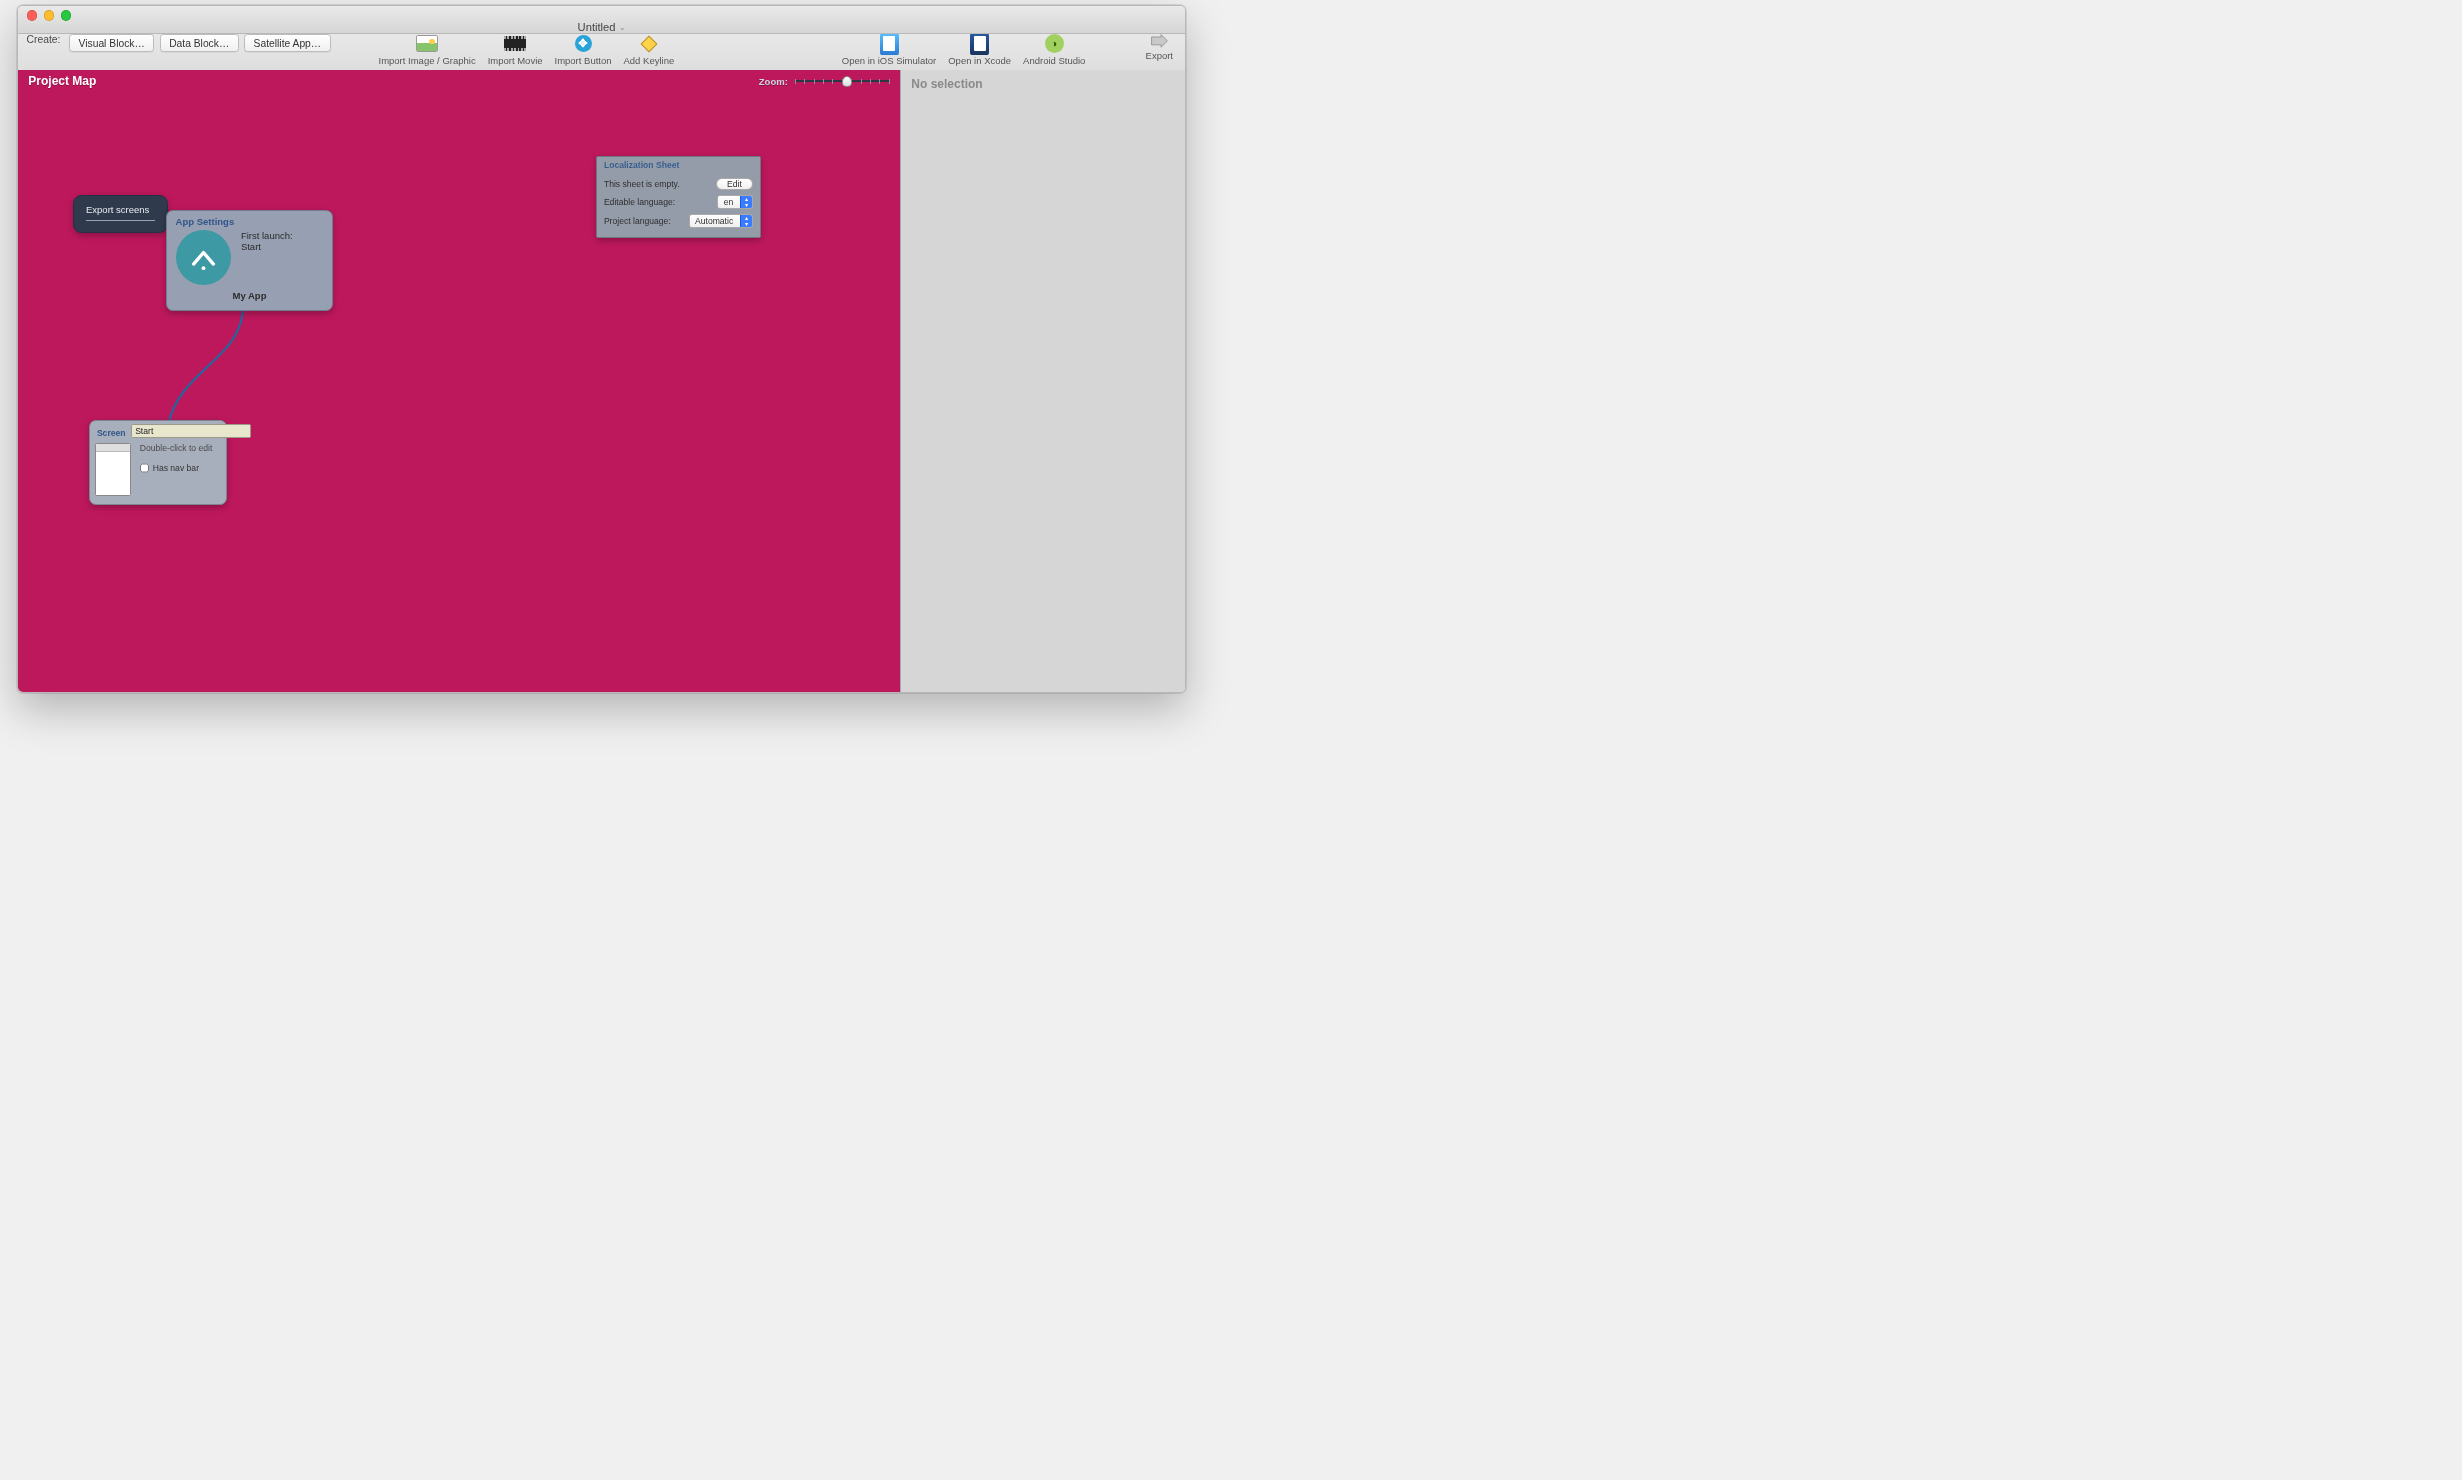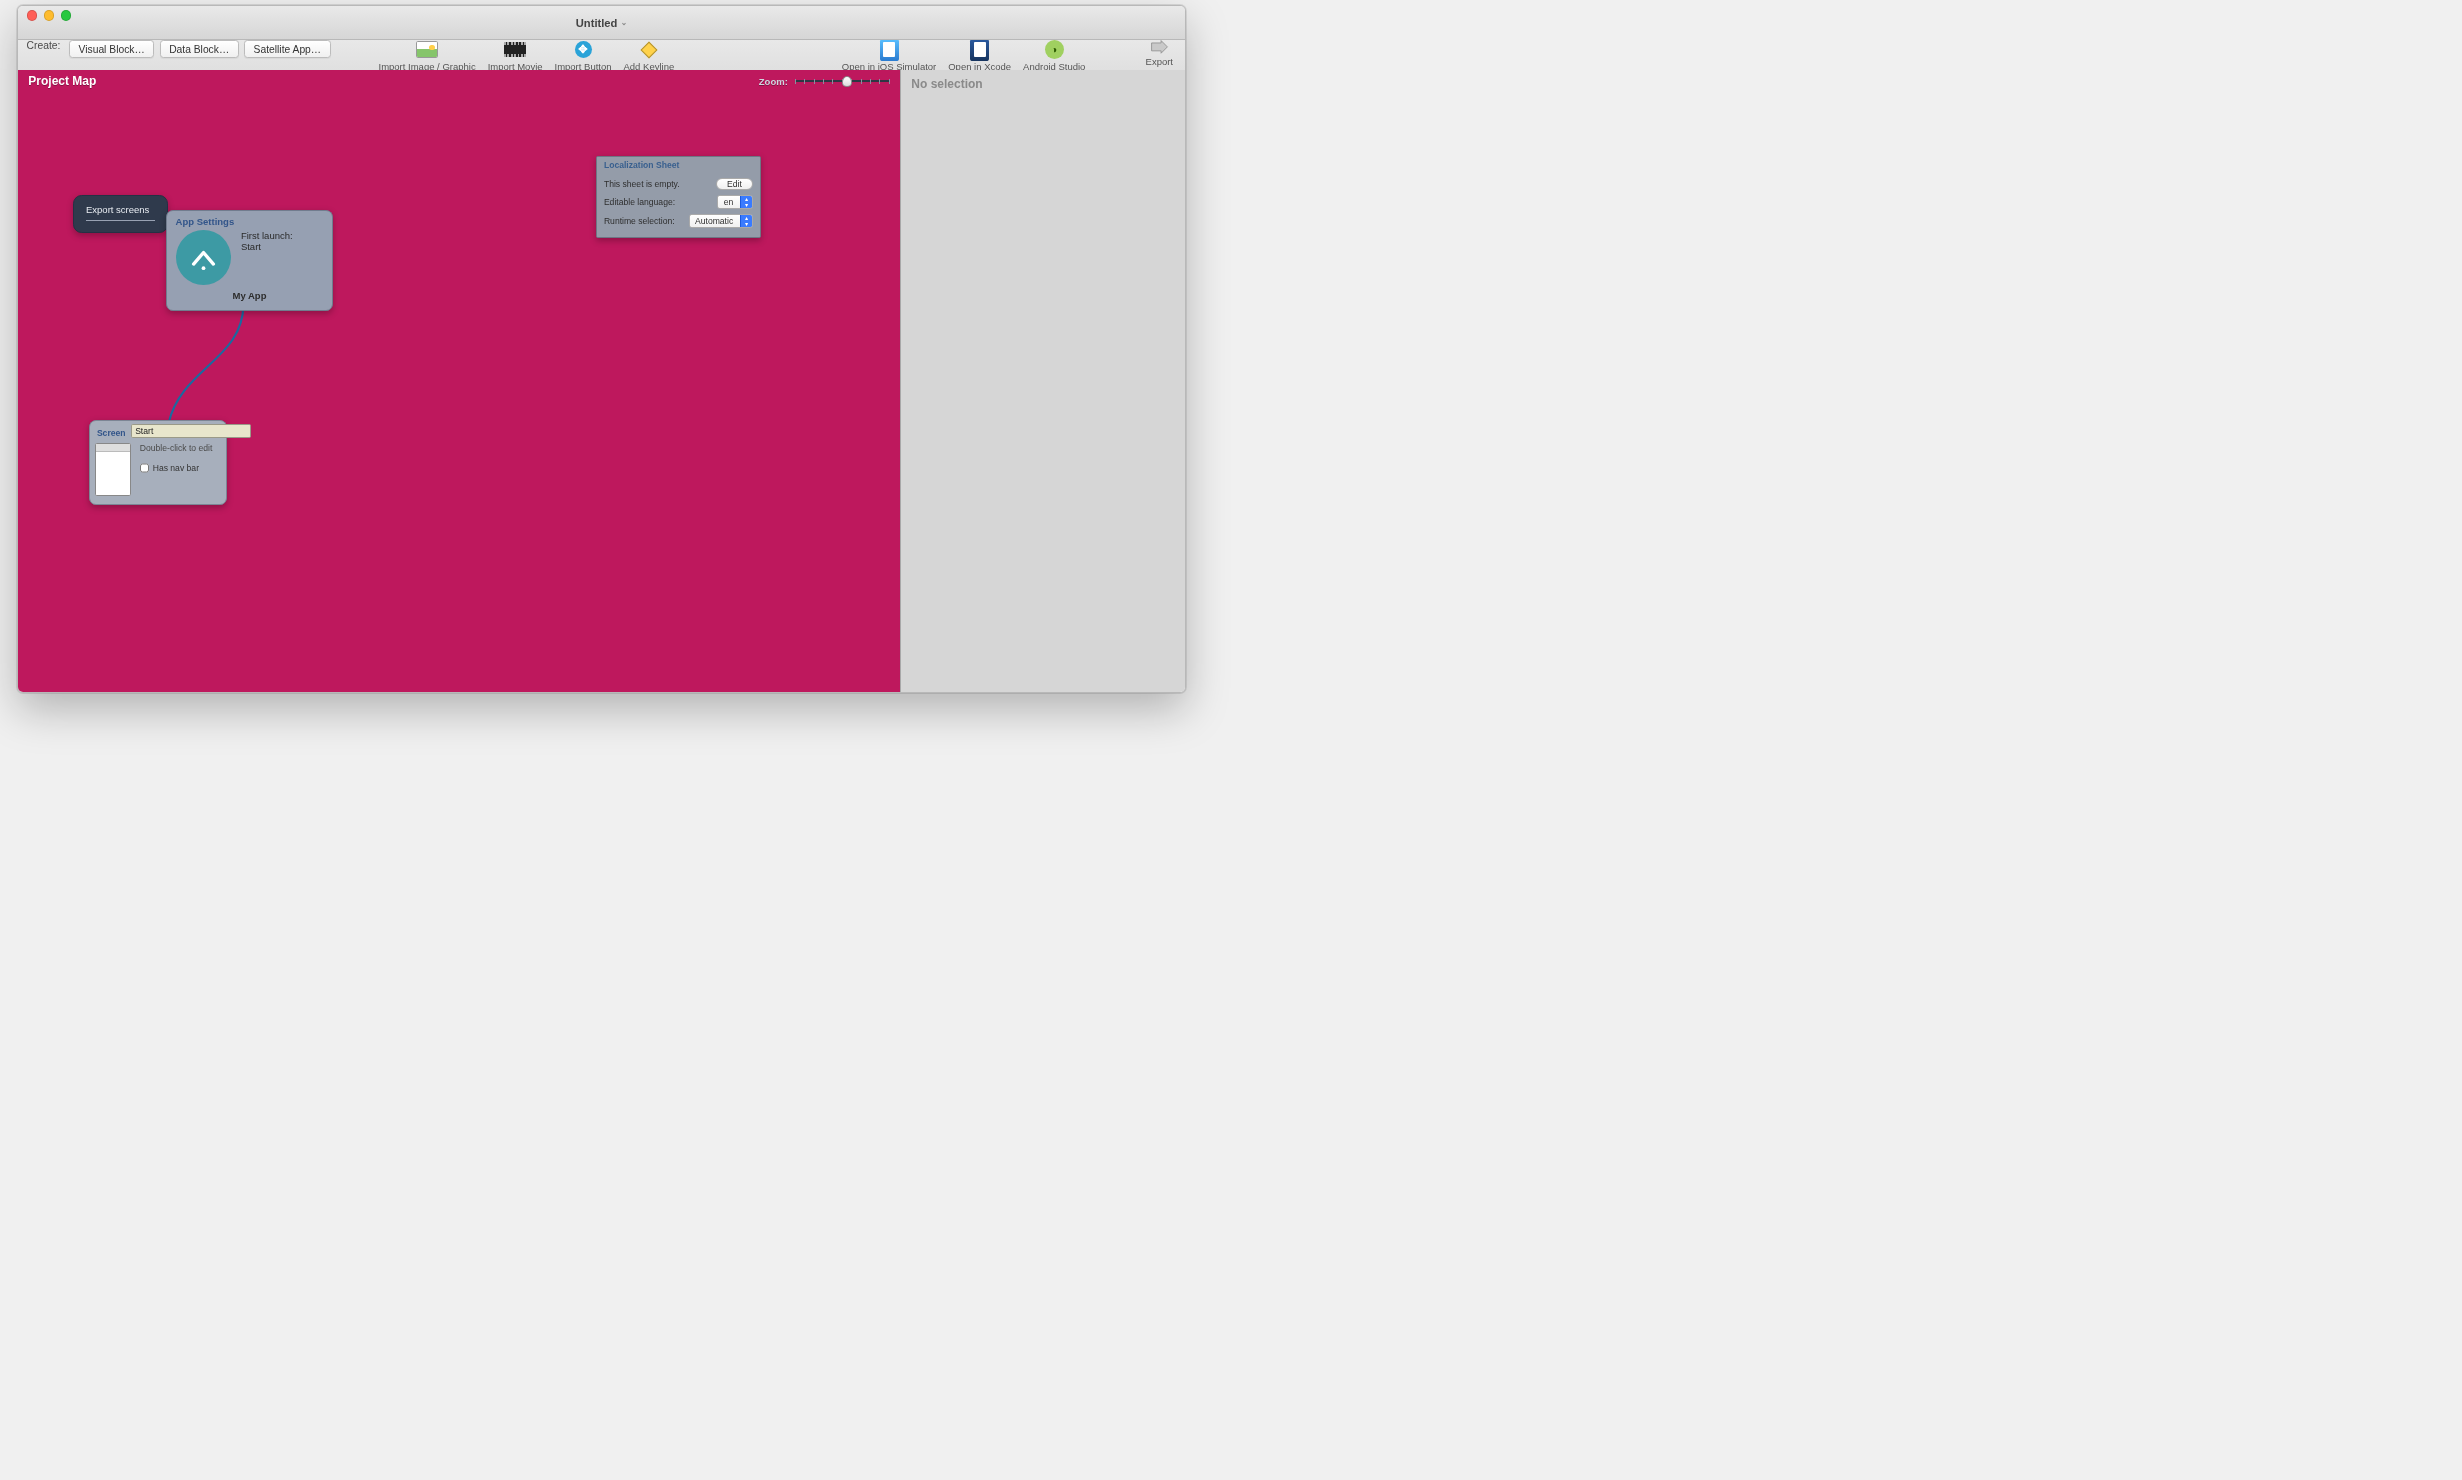--- a/index.html
+++ b/index.html
@@ -18,27 +18,26 @@
     left: 17px; top: 5.2px;
     width: 1169px; height: 688px;
     background: #f6f6f6;
     border: 0.9px solid #b8b8b8;
     border-radius: 6px;
     box-shadow: 0 17px 43px rgba(0,0,0,0.25), 0 0 0 0.9px rgba(0,0,0,0.1);
     overflow: hidden;
   }
 
   .titlebar {
-    height: 34px;
+    height: 28px;
     background: linear-gradient(#e9e9e9,#d6d6d6);
     border-bottom: 0.9px solid #b8b8b8;
-    display: flex; align-items: center;
+    display: flex; align-items: flex-end;
     padding: 0 6.9px;
     position: relative;
-    font-weight: bold;
   }
   .traffic {
     display: flex; gap: 6.9px;
     position: absolute; left: 8.6px; top: 4.3px;
   }
   .tl { width: 10.3px; height: 10.3px; border-radius: 50%; border: 0.4px solid rgba(0,0,0,0.15); }
   .tl.red    { background: #ff5f57; }
   .tl.yellow { background: #febc2e; }
   .tl.green  { background: #28c840; }
   .win-title {
@@ -441,21 +440,21 @@
             <span class="mac-mini-btn">Edit</span>
           </div>
           <div class="loc-row">
             <span class="k">Editable language:</span>
             <span class="mac-select">
               <span class="val">en</span>
               <span class="stepper">▲<br>▼</span>
             </span>
           </div>
           <div class="loc-row">
-            <span class="k">Runtime selection:</span>
+            <span class="k">Project language:</span>
             <span class="mac-select">
               <span class="val">Automatic</span>
               <span class="stepper">▲<br>▼</span>
             </span>
           </div>
         </div>
 
       </div>
     </div>
 

